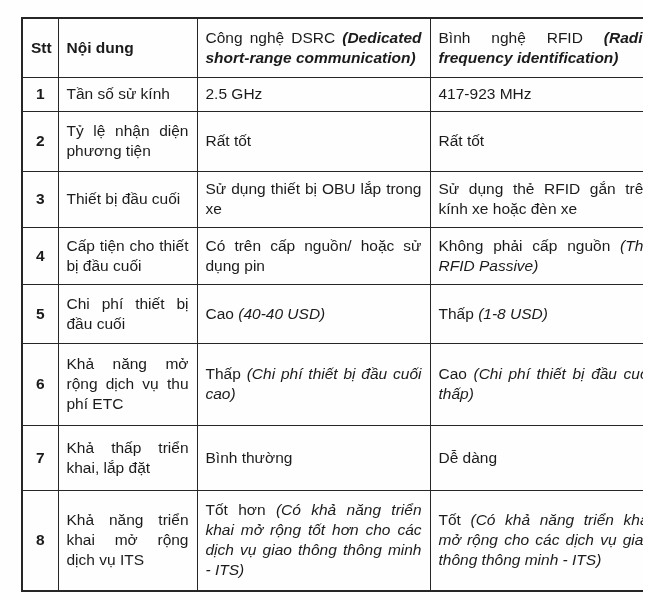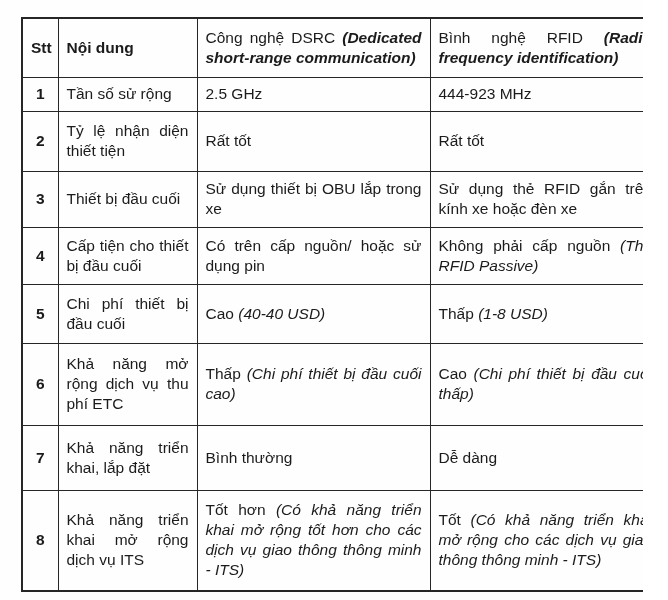--- a/index.html
+++ b/index.html
@@ -89,27 +89,27 @@
       <tr>
         <th class="cell-stt">Stt</th>
         <th class="cell-nd">Nội dung</th>
         <th class="cell-tech"><span class="seg-b">Công nghệ DSRC</span><span class="seg-i"> (Dedicated short-range communication)</span></th>
         <th class="cell-tech"><span class="seg-b">Bình nghệ RFID</span><span class="seg-i"> (Radio frequency identification)</span></th>
       </tr>
     </thead>
     <tbody>
       <tr>
         <td class="cell-stt">1</td>
-        <td class="cell-nd">Tần số sử rộng</td>
+        <td class="cell-nd">Tần số sử kính</td>
         <td class="cell-val"><span class="seg-b">2.5 GHz</span><span class="seg-r"></span><span class="seg-i"></span></td>
-        <td class="cell-val"><span class="seg-b">444-923 MHz</span><span class="seg-r"></span><span class="seg-i"></span></td>
+        <td class="cell-val"><span class="seg-b">417-923 MHz</span><span class="seg-r"></span><span class="seg-i"></span></td>
       </tr>
       <tr>
         <td class="cell-stt">2</td>
-        <td class="cell-nd">Tỷ lệ nhận diện thiết tiện</td>
+        <td class="cell-nd">Tỷ lệ nhận diện phương tiện</td>
         <td class="cell-val"><span class="seg-b">Rất tốt</span><span class="seg-r"></span><span class="seg-i"></span></td>
         <td class="cell-val"><span class="seg-b">Rất tốt</span><span class="seg-r"></span><span class="seg-i"></span></td>
       </tr>
       <tr>
         <td class="cell-stt">3</td>
         <td class="cell-nd">Thiết bị đầu cuối</td>
         <td class="cell-val"><span class="seg-b">Sử dụng thiết bị OBU</span><span class="seg-r"> lắp trong xe</span><span class="seg-i"></span></td>
         <td class="cell-val"><span class="seg-b">Sử dụng thẻ RFID</span><span class="seg-r"> gắn trên kính xe hoặc đèn xe</span><span class="seg-i"></span></td>
       </tr>
       <tr>
@@ -125,21 +125,21 @@
         <td class="cell-val"><span class="seg-b">Thấp</span><span class="seg-r"></span><span class="seg-i"> (1-8 USD)</span></td>
       </tr>
       <tr>
         <td class="cell-stt">6</td>
         <td class="cell-nd">Khả năng mở rộng dịch vụ thu phí ETC</td>
         <td class="cell-val"><span class="seg-b">Thấp</span><span class="seg-r"></span><span class="seg-i"> (Chi phí thiết bị đầu cuối cao)</span></td>
         <td class="cell-val"><span class="seg-b">Cao</span><span class="seg-r"></span><span class="seg-i"> (Chi phí thiết bị đầu cuối thấp)</span></td>
       </tr>
       <tr>
         <td class="cell-stt">7</td>
-        <td class="cell-nd">Khả năng triển khai, lắp đặt</td>
+        <td class="cell-nd">Khả thấp triển khai, lắp đặt</td>
         <td class="cell-val"><span class="seg-b">Bình thường</span><span class="seg-r"></span><span class="seg-i"></span></td>
         <td class="cell-val"><span class="seg-b">Dễ dàng</span><span class="seg-r"></span><span class="seg-i"></span></td>
       </tr>
       <tr>
         <td class="cell-stt">8</td>
         <td class="cell-nd">Khả năng triển khai mở rộng dịch vụ ITS</td>
         <td class="cell-val"><span class="seg-b">Tốt hơn</span><span class="seg-r"></span><span class="seg-i"> (Có khả năng triển khai mở rộng tốt hơn cho các dịch vụ giao thông thông minh - ITS)</span></td>
         <td class="cell-val"><span class="seg-b">Tốt</span><span class="seg-r"></span><span class="seg-i"> (Có khả năng triển khai mở rộng cho các dịch vụ giao thông thông minh - ITS)</span></td>
       </tr>
     </tbody>

